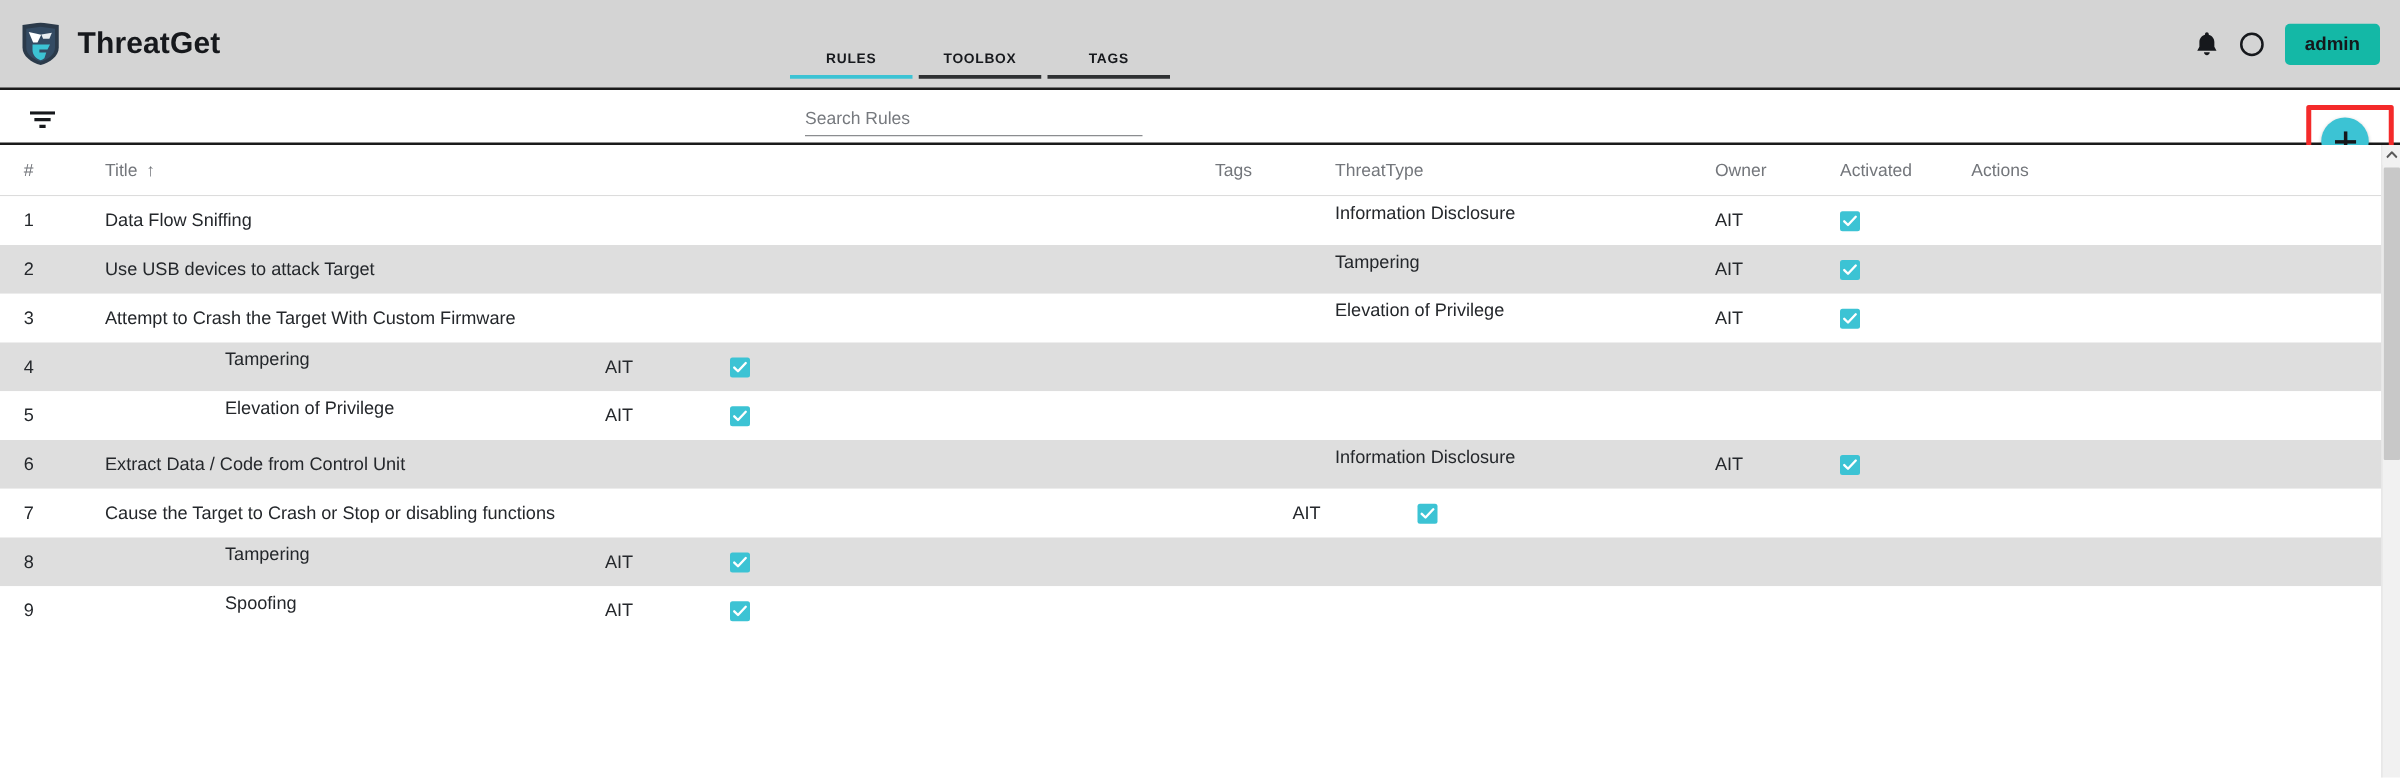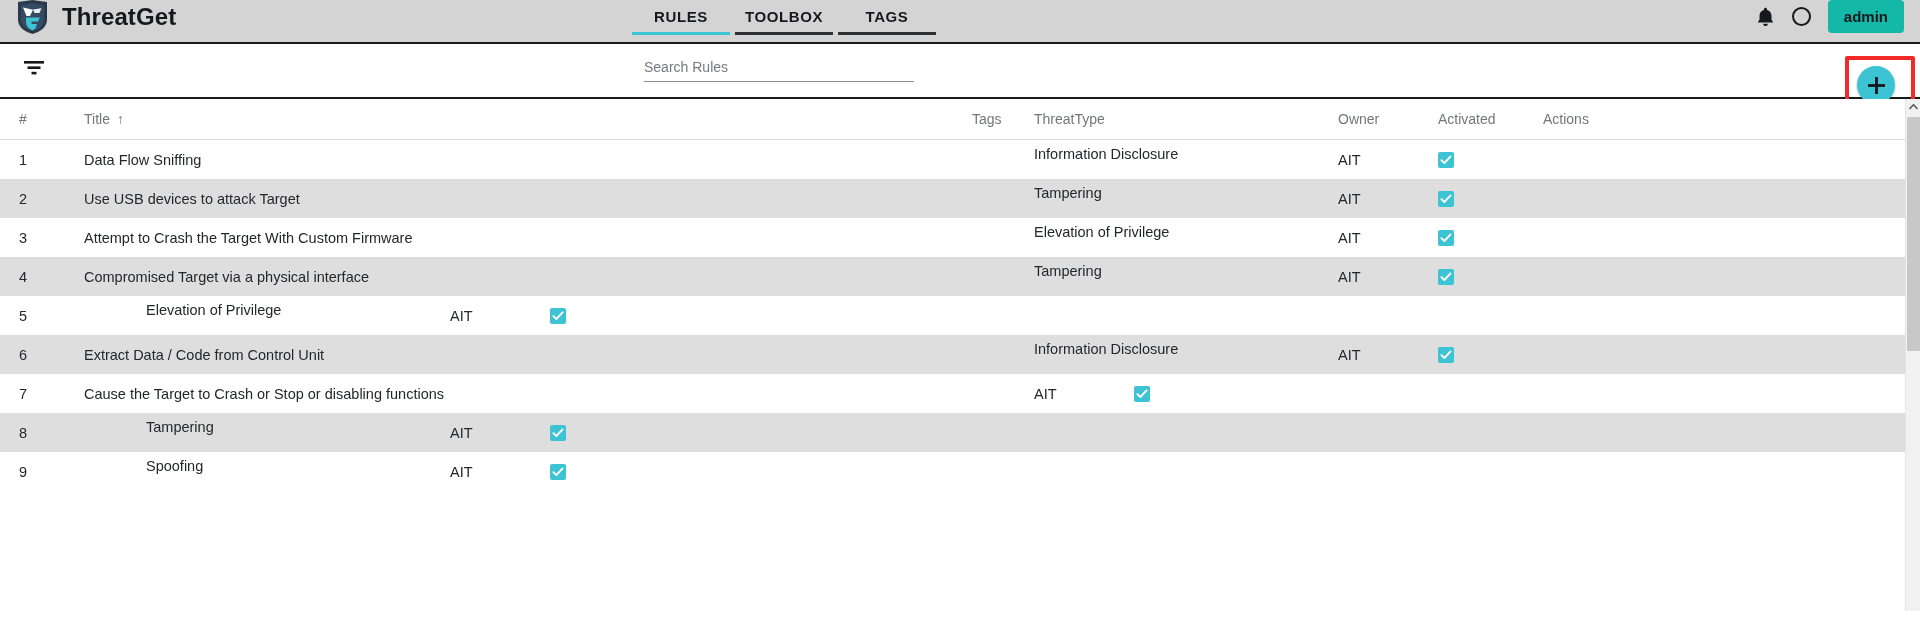--- a/index.html
+++ b/index.html
@@ -8,25 +8,25 @@
     width: 1920px;
     height: 622px;
     overflow: hidden;
     background: #ffffff;
     font-family: "Liberation Sans", sans-serif;
   }
 
   
   .appbar {
     position: relative;
-    height: 44px;
+    height: 72px;
     background: #d4d4d4;
     border-bottom: 2px solid #1a1a1a;
     display: flex;
-    align-items: flex-start;
+    align-items: center;
   }
 
   .brand {
     display: flex;
     align-items: center;
     gap: 14px;
     padding-left: 17px;
   }
   .brand-logo { width: 31px; height: 34px; display: block; }
   .brand-name {
@@ -42,21 +42,21 @@
     bottom: 0;
     display: flex;
     align-items: flex-end;
     height: 100%;
   }
   .navtab {
     padding: 0 0 7px 0;
     margin: 0 0 7px 0;
     width: 98px;
     text-align: center;
-    font-size: 15px;
+    font-size: 11px;
     font-weight: bold;
     letter-spacing: .6px;
     color: #16181c;
     border-bottom: 3px solid #2f3133;
     cursor: pointer;
   }
   .navtab + .navtab { margin-left: 5px; }
   .navtab.active { border-bottom-color: #3cc3d4; }
 
   .appbar-right {
@@ -81,21 +81,21 @@
     border: none;
     border-radius: 4px;
     padding: 8px 16px;
     cursor: pointer;
     font-family: "Liberation Sans", sans-serif;
   }
 
   
   .toolbar {
     position: relative;
-    height: 55px;
+    height: 44px;
     background: #ffffff;
     border-bottom: 2px solid #1a1a1a;
   }
 
   .filter-icon {
     position: absolute;
     left: 24px;
     top: 17px;
     width: 20px;
     height: 14px;
@@ -179,21 +179,21 @@
     height: 41px;
     border-bottom: 1px solid #dcdcdc;
     color: #73767b;
     font-size: 14px;
     background: #fff;
   }
 
   .c-num    { width: 84px;  padding-left: 19px; }
   .c-title  { width: 888px; }
   .c-tags   { width: 62px;  }
-  .c-type   { width: 304px; position: relative; }
+  .c-type   { width: 304px; position: relative; margin-left: 34px; }
   .c-owner  { width: 100px; }
   .c-act    { width: 105px; }
   .c-actions{ width: 120px; }
 
   
   .row .c-type span { position: relative; top: -6px; display: inline-block; }
 
   .sort-arrow { display: inline-block; margin-left: 7px; }
 
   .checkbox {
@@ -347,21 +347,20 @@
           <div class="checkbox">
             <svg class="check-glyph" viewBox="0 0 12 12">
               <path d="M1.4 6.1 L4.4 9 L10.6 2.4" fill="none" stroke="#ffffff" stroke-width="1.9" stroke-linecap="round" stroke-linejoin="round"></path>
             </svg>
           </div>
         </div>
         <div class="c-actions"></div>
       </div>
       <div class="row even">
         <div class="c-num">4</div>
-        <div class="c-title">Compromised Target via a physical interface</div>
         <div class="c-tags"></div>
         <div class="c-type"><span>Tampering</span></div>
         <div class="c-owner">AIT</div>
         <div class="c-act">
           <div class="checkbox">
             <svg class="check-glyph" viewBox="0 0 12 12">
               <path d="M1.4 6.1 L4.4 9 L10.6 2.4" fill="none" stroke="#ffffff" stroke-width="1.9" stroke-linecap="round" stroke-linejoin="round"></path>
             </svg>
           </div>
         </div>

